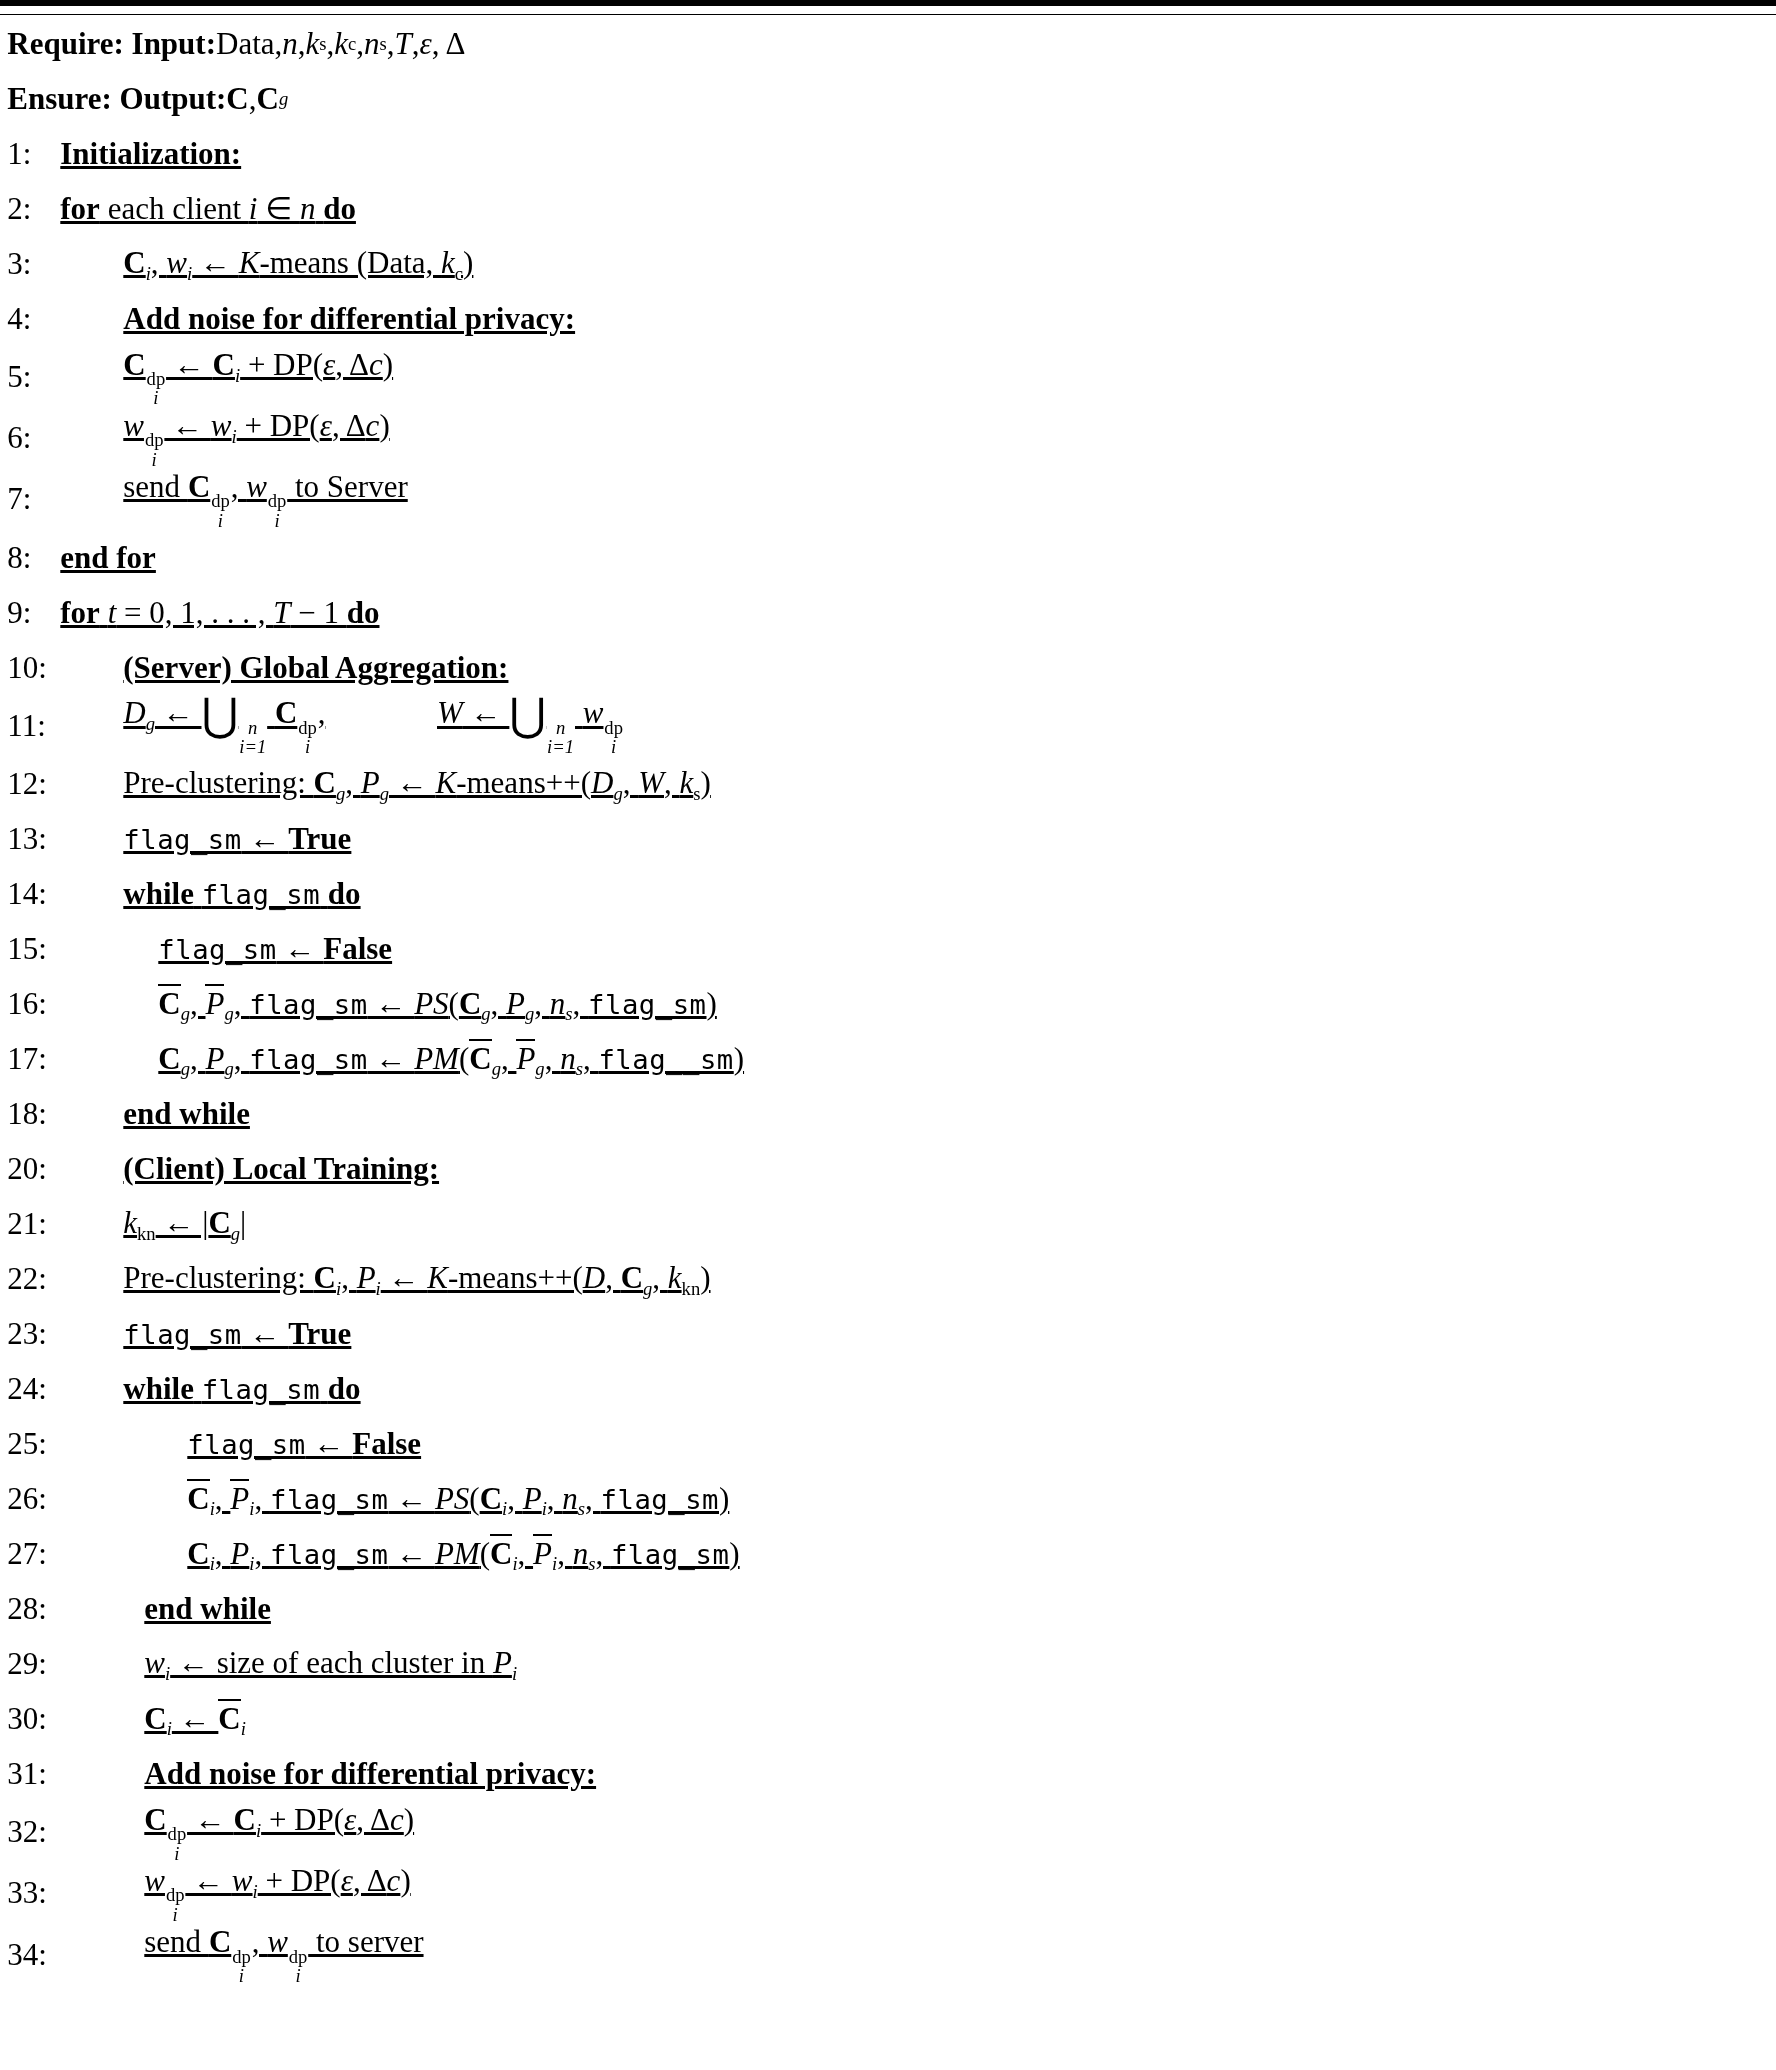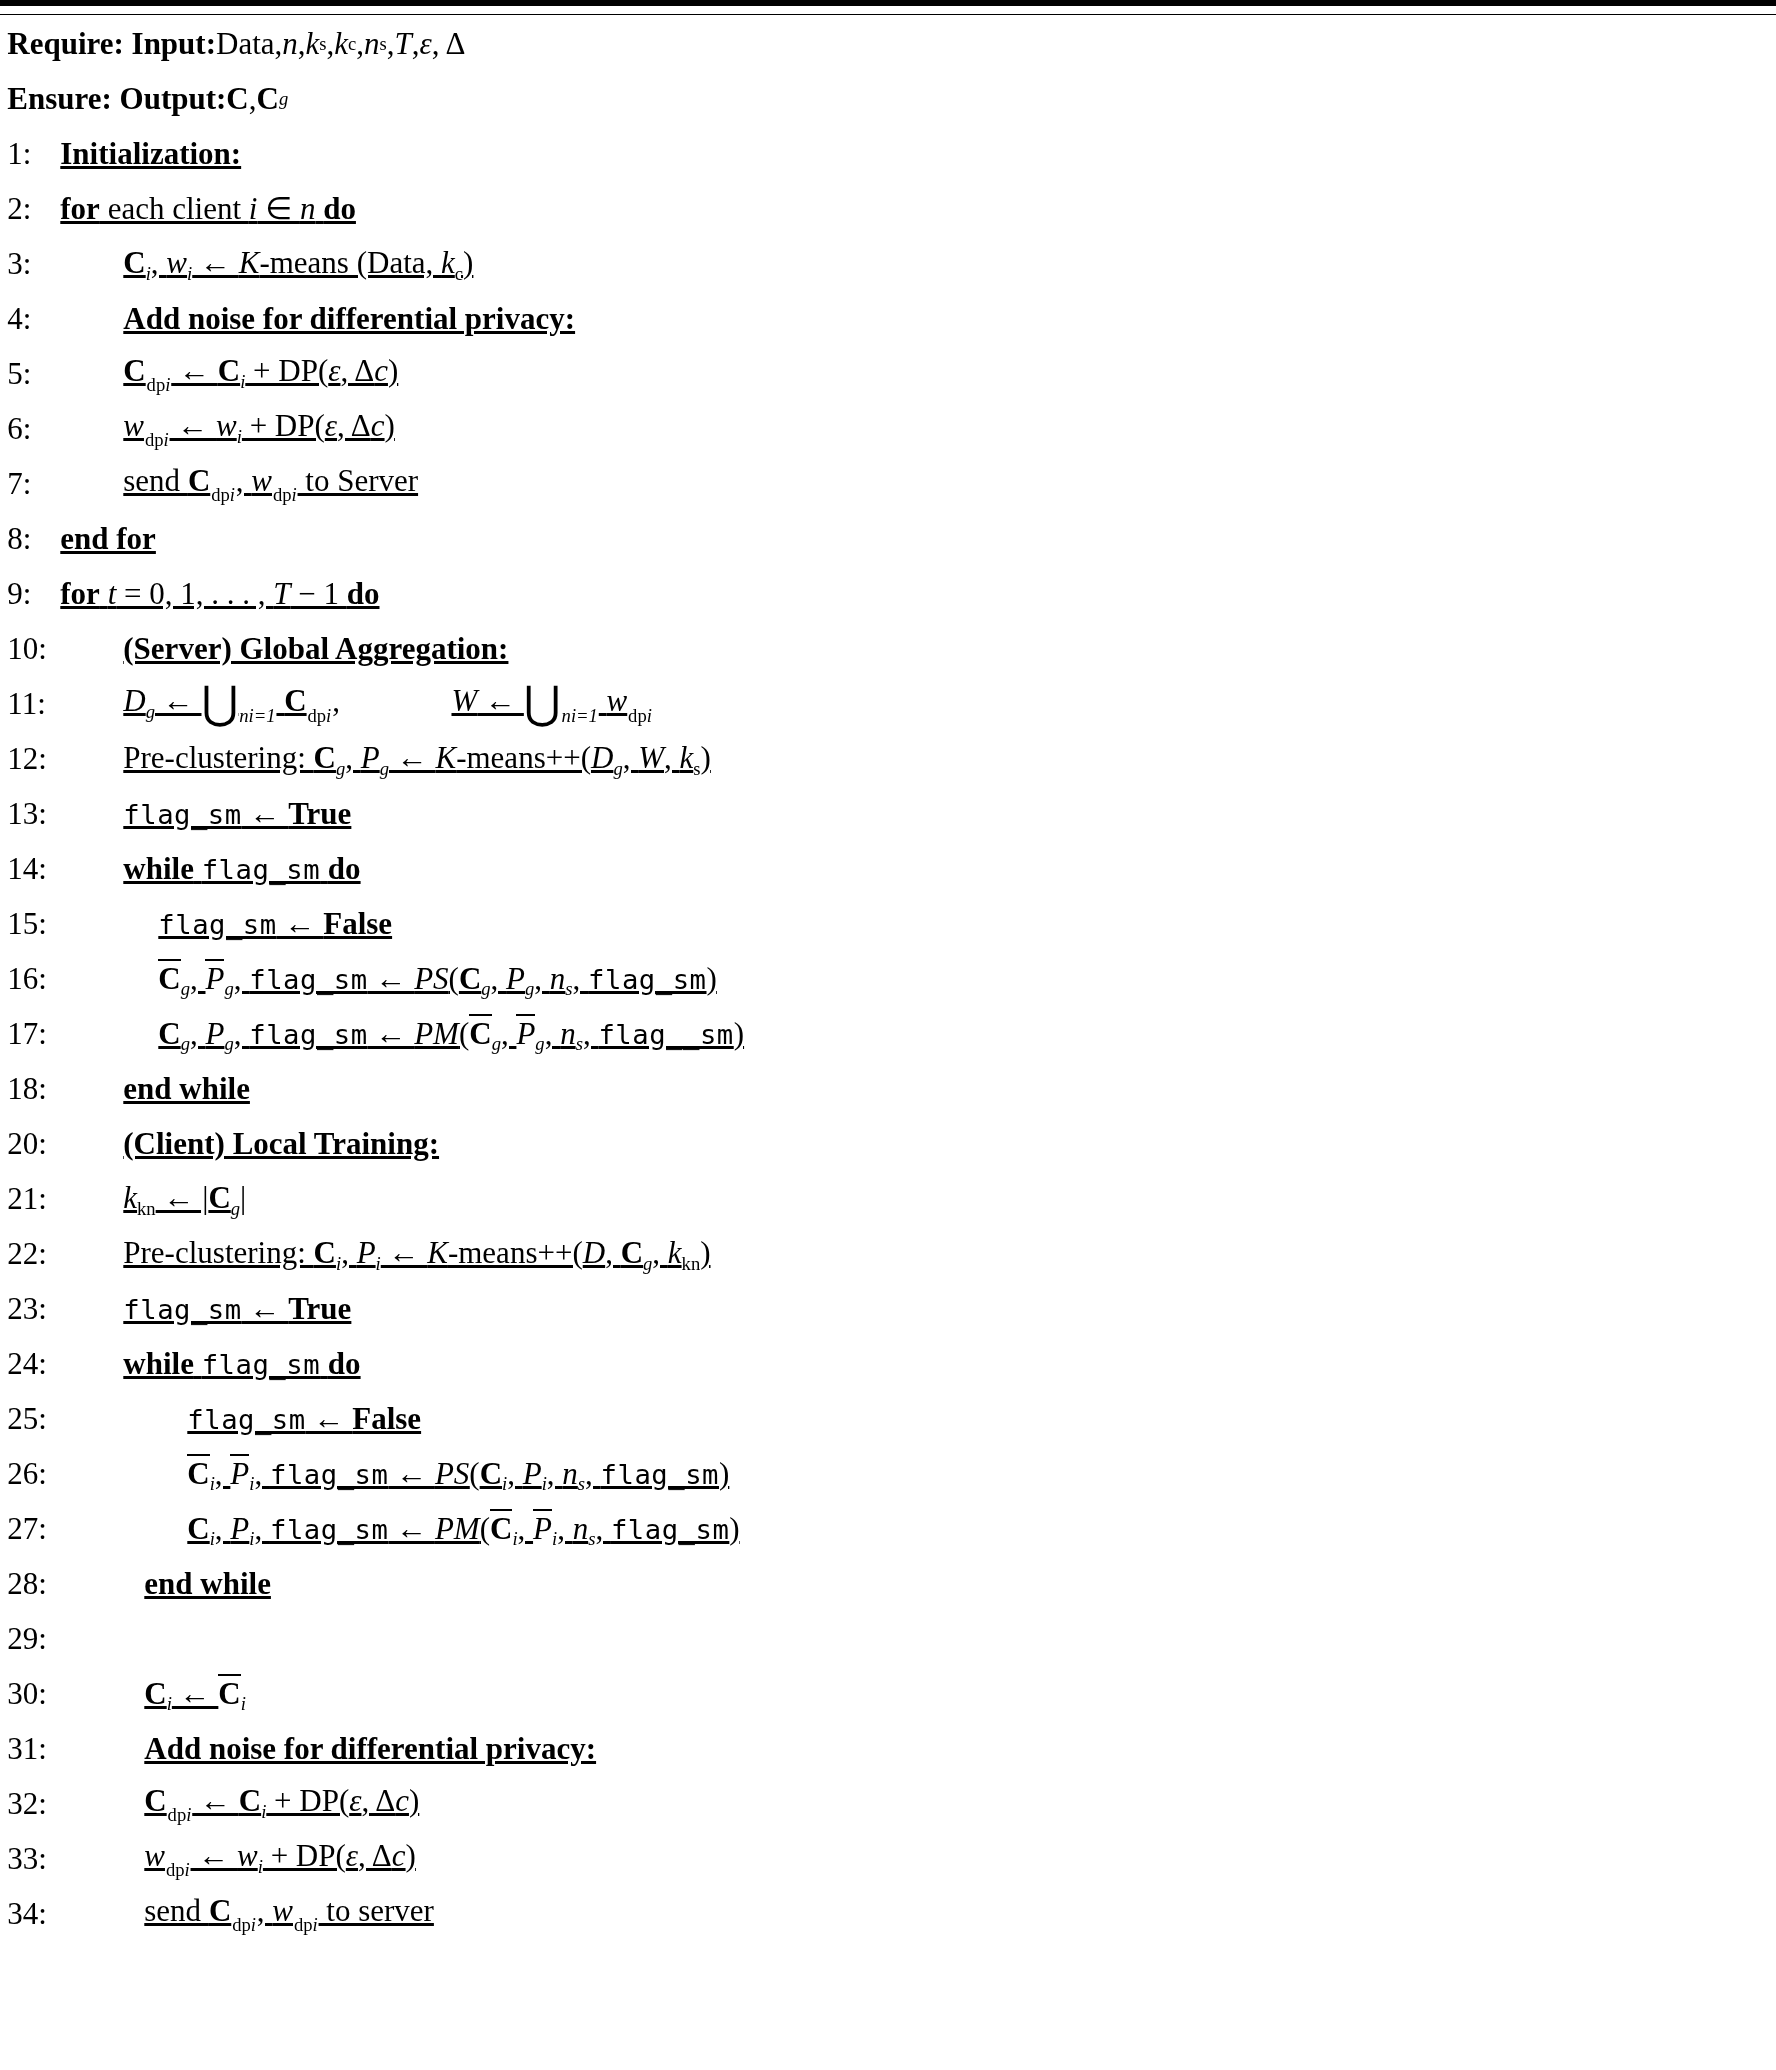--- a/index.html
+++ b/index.html
@@ -29,21 +29,21 @@
   .ind1{padding-left:63px;}
   .ind2{padding-left:84px;}
   .ind3{padding-left:98px;}
   .ind4{padding-left:127px;}
   .r{}
   .b{font-weight:bold;}
   .i{font-style:italic;}
   .m{font-family:"DejaVu Sans Mono", monospace;font-size:0.88em;letter-spacing:0.5px;}
   .sub{font-size:0.6em;vertical-align:-0.35em;line-height:1;}
   .supsub{
-    display:inline-flex;flex-direction:row;align-items:flex-end;
+    display:inline-flex;flex-direction:column;align-items:center;
     font-size:0.6em;line-height:1.05;vertical-align:-0.55em;margin:0 0.9px;
   }
   .supsub span{display:block;}
   .bigcup{font-size:1.45em;line-height:0.9;vertical-align:-0.15em;}
   .ovl{display:inline-block;border-top:2.7px solid #000;padding-top:1.8px;line-height:1.05;}
   .gap{display:inline-block;}
 </style>
 </head>
 <body>
 
@@ -207,20 +207,21 @@
       <div class="row">
         <span class="num">27:</span>
         <span class="cnt ind4"><span class="b">C</span><span class="sub i">i</span><span class="r">, </span><span class="i">P</span><span class="sub i">i</span><span class="r">, </span><span class="m">flag_sm</span><span class="r"> ← </span><span class="i">PM</span><span class="r">(</span><span class="ovl"><span class="b">C</span></span><span class="sub i">i</span><span class="r">, </span><span class="ovl"><span class="i">P</span></span><span class="sub i">i</span><span class="r">, </span><span class="i">n</span><span class="sub i">s</span><span class="r">, </span><span class="m">flag_sm</span><span class="r">)</span></span>
       </div>
       <div class="row">
         <span class="num">28:</span>
         <span class="cnt ind2"><span class="b">end while</span></span>
       </div>
       <div class="row">
         <span class="num">29:</span>
+        <span class="cnt ind2"><span class="i">w</span><span class="sub i">i</span><span class="r"> ← size of each cluster in </span><span class="i">P</span><span class="sub i">i</span></span>
       </div>
       <div class="row">
         <span class="num">30:</span>
         <span class="cnt ind2"><span class="b">C</span><span class="sub i">i</span><span class="r"> ← </span><span class="ovl"><span class="b">C</span></span><span class="sub i">i</span></span>
       </div>
       <div class="row">
         <span class="num">31:</span>
         <span class="cnt ind2"><span class="b">Add noise for differential privacy:</span></span>
       </div>
       <div class="row">

